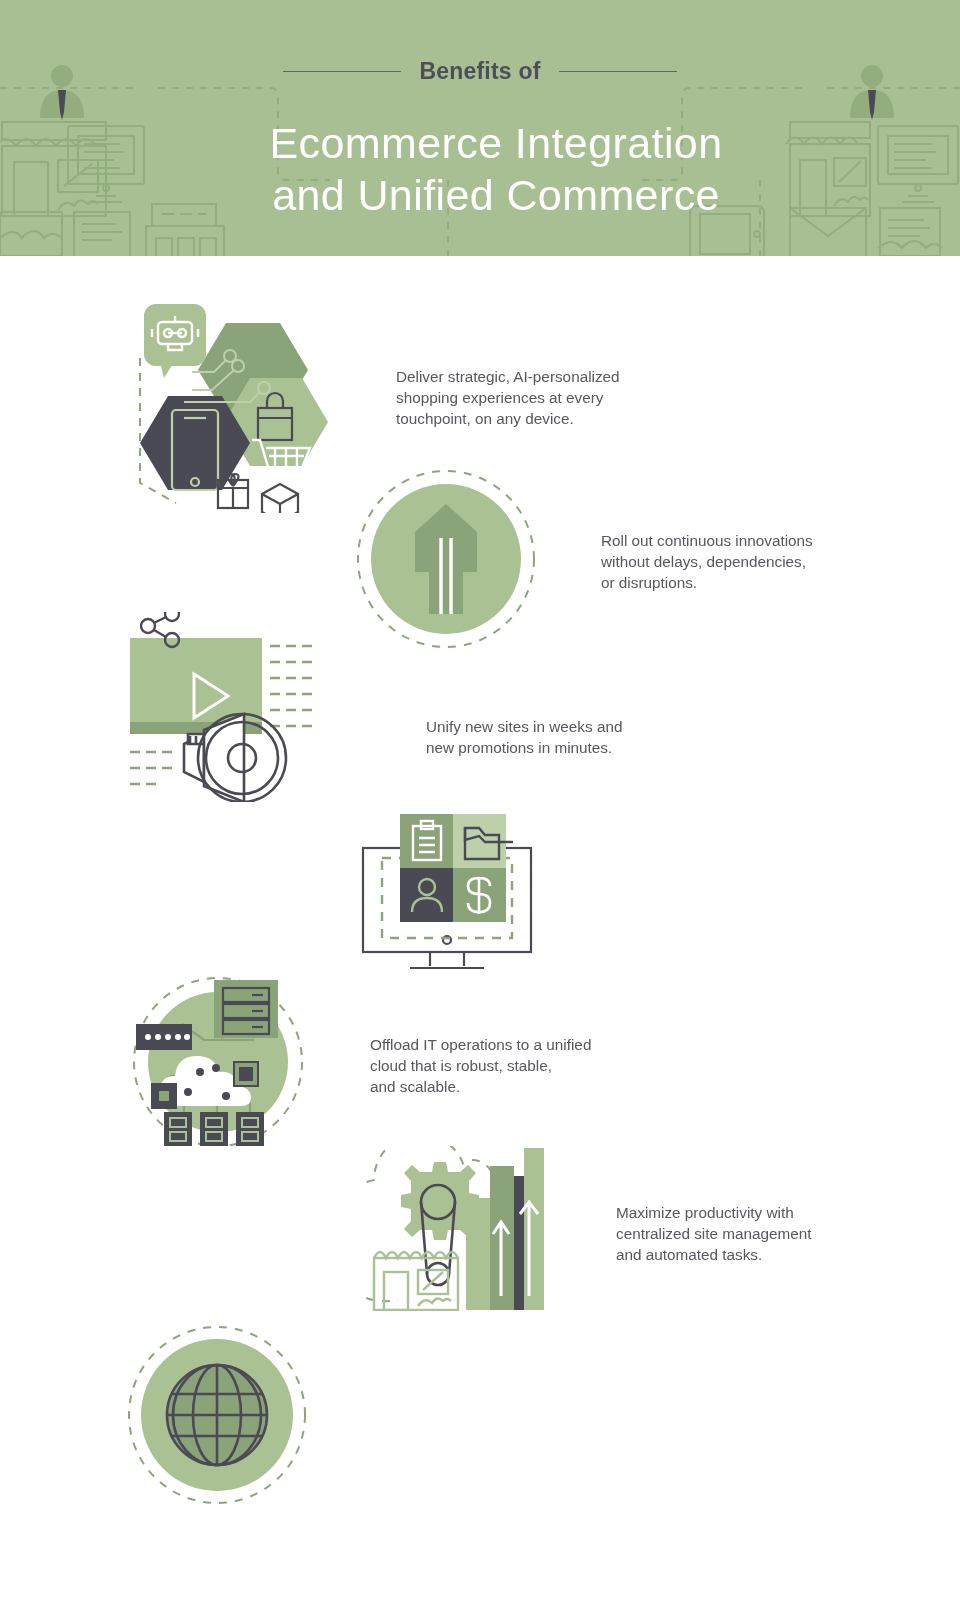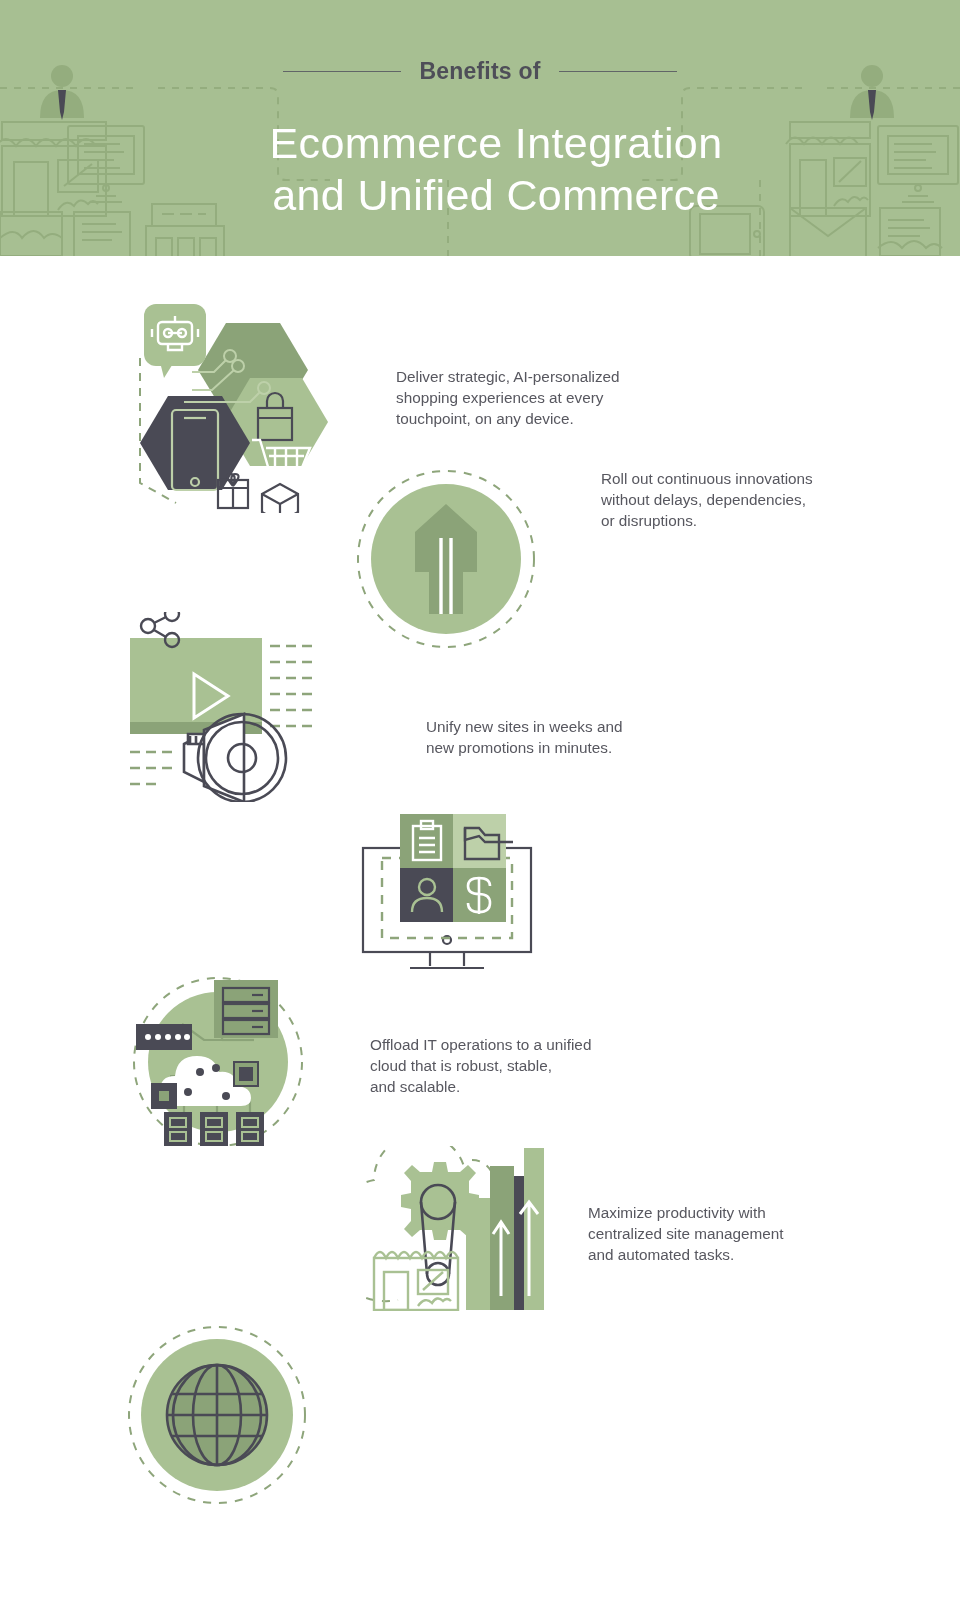--- a/index.html
+++ b/index.html
@@ -257,21 +257,21 @@
 
   <div class="block row2">
     <div class="block-art" style="width:182px;height:182px;">
       <svg width="182" height="182" viewBox="0 0 182 182">
         <circle cx="91" cy="91" r="88" fill="none" stroke="#8ea57b" stroke-width="2" stroke-dasharray="8 8"></circle>
         <circle cx="91" cy="91" r="75" fill="#a9c193"></circle>
         <path d="M91 36 L122 64 L122 104 L108 104 L108 146 L74 146 L74 104 L60 104 L60 64 Z" fill="#8ba378"></path>
         <path d="M86 70 v76 M96 70 v76" stroke="#ffffff" stroke-width="3.4" fill="none"></path>
       </svg>
     </div>
-    <div class="block-text" style="margin-left:28px;width:250px;">Roll out continuous innovations
+    <div class="block-text" style="margin-left:28px;margin-top:62px;width:250px;">Roll out continuous innovations
 without delays, dependencies,
 or disruptions.</div>
   </div>
 
   <div class="block row3">
     <div class="block-art" style="width:190px;height:190px;">
       <svg width="190" height="190" viewBox="0 0 190 190">
         <rect x="4" y="26" width="132" height="96" fill="#a9c193"></rect>
         <rect x="4" y="110" width="132" height="12" fill="#8ba378"></rect>
         <path d="M68 62 L102 84 L68 106 Z" fill="none" stroke="#ffffff" stroke-width="3"></path>
@@ -434,21 +434,21 @@
         <rect x="100" y="52" width="24" height="112" fill="#a9c193"></rect>
         <rect x="124" y="20" width="24" height="144" fill="#8ba378"></rect>
         <rect x="148" y="30" width="22" height="134" fill="#4a4a55"></rect>
         <rect x="158" y="2" width="22" height="162" fill="#a9c193"></rect>
         <g stroke="#ffffff" stroke-width="3" fill="none">
           <path d="M135 150 L135 76 M127 88 L135 76 L143 88"></path>
           <path d="M163 150 L163 56 M154 68 L163 56 L172 68"></path>
         </g>
       </svg>
     </div>
-    <div class="block-text" style="margin-left:8px;margin-top:56px;width:255px;">Maximize productivity with
+    <div class="block-text" style="margin-left:36px;margin-top:56px;width:255px;">Maximize productivity with
 centralized site management
 and automated tasks.</div>
   </div>
 
   <div class="block row7">
     <div class="block-art" style="width:182px;height:182px;">
       <svg width="182" height="182" viewBox="0 0 182 182">
         <circle cx="91" cy="91" r="88" fill="none" stroke="#8ea57b" stroke-width="2" stroke-dasharray="8 8"></circle>
         <circle cx="91" cy="91" r="76" fill="#a9c193"></circle>
         <circle cx="91" cy="91" r="50" fill="#8ba378"></circle>

